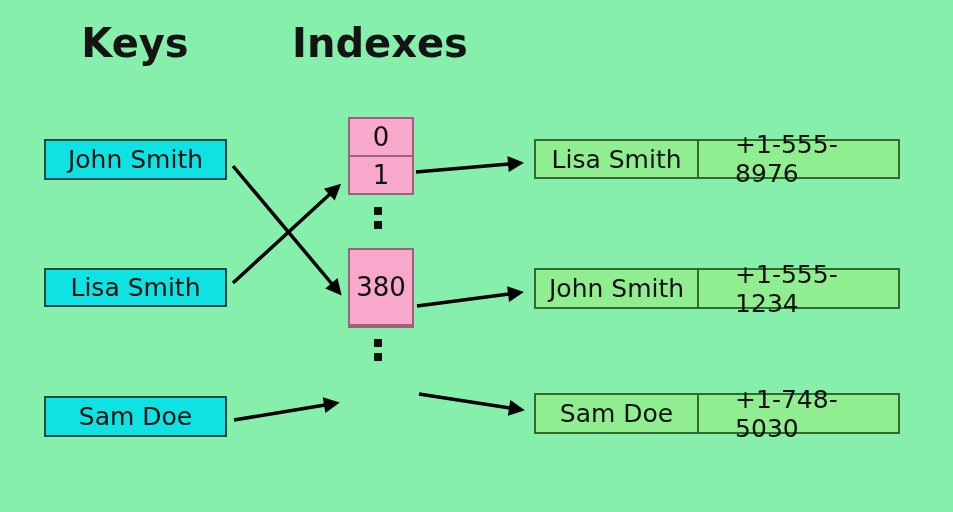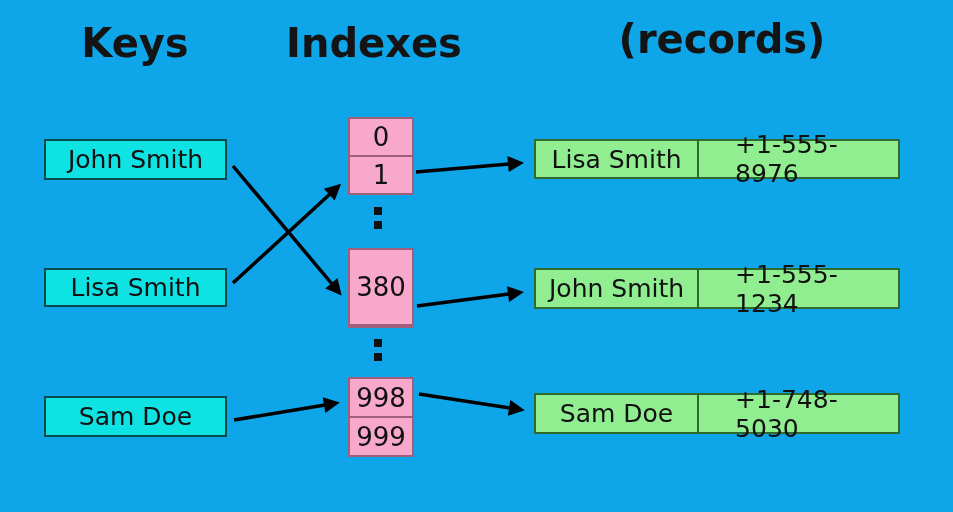--- a/index.html
+++ b/index.html
@@ -4,21 +4,21 @@
 <style>
   html, body {
     margin: 0;
     padding: 0;
     background: #ffffff;
   }
   .canvas {
     position: relative;
     width: 953px;
     height: 512px;
-    background: #0ea5e9;
+    background: #86efac;
     overflow: hidden;
     font-family: "DejaVu Sans", sans-serif;
     color: #111111;
   }
   .hdr {
     position: absolute;
     font-weight: bold;
     font-size: 40px;
     line-height: 1.08;
     text-align: center;
@@ -110,23 +110,22 @@
   .arrow-layer marker path {
     fill: var(--arrow, #000000);
   }
 </style>
 </head>
 <body>
 
 <div class="canvas">
 
   <div class="hdr" style="left:35px; top:22px; width:200px;">Keys</div>
-  <div class="hdr" style="left:274px; top:22px; width:200px;">Indexes</div>
+  <div class="hdr" style="left:280px; top:22px; width:200px;">Indexes</div>
   <div class="hdr" style="left:533px; top:18px; width:378px;">
-    <div>(records)</div>
   </div>
 
   <div class="key-box" style="top:139px;">
     <span>John Smith</span>
   </div>
   <div class="key-box" style="top:268px; height:39px;">
     <span>Lisa Smith</span>
   </div>
   <div class="key-box" style="top:396px;">
     <span>Sam Doe</span>
@@ -144,24 +143,20 @@
 
   <div class="index-group" style="top:248px; height:80px;">
     <div class="index-cell top">380</div>
   </div>
 
   <div class="ellipsis" style="top:339px;">
     <div class="dot"></div>
     <div class="dot"></div>
   </div>
 
-  <div class="index-group" style="top:377px; height:80px;">
-    <div class="index-cell top">998</div>
-    <div class="index-cell">999</div>
-  </div>
 
   <div class="record-row" style="top:139px; height:40px;">
     <div class="record-name">Lisa Smith</div>
     <div class="record-phone">+1-555-8976</div>
   </div>
   <div class="record-row" style="top:268px;">
     <div class="record-name">John Smith</div>
     <div class="record-phone">+1-555-1234</div>
   </div>
   <div class="record-row" style="top:393px;">

